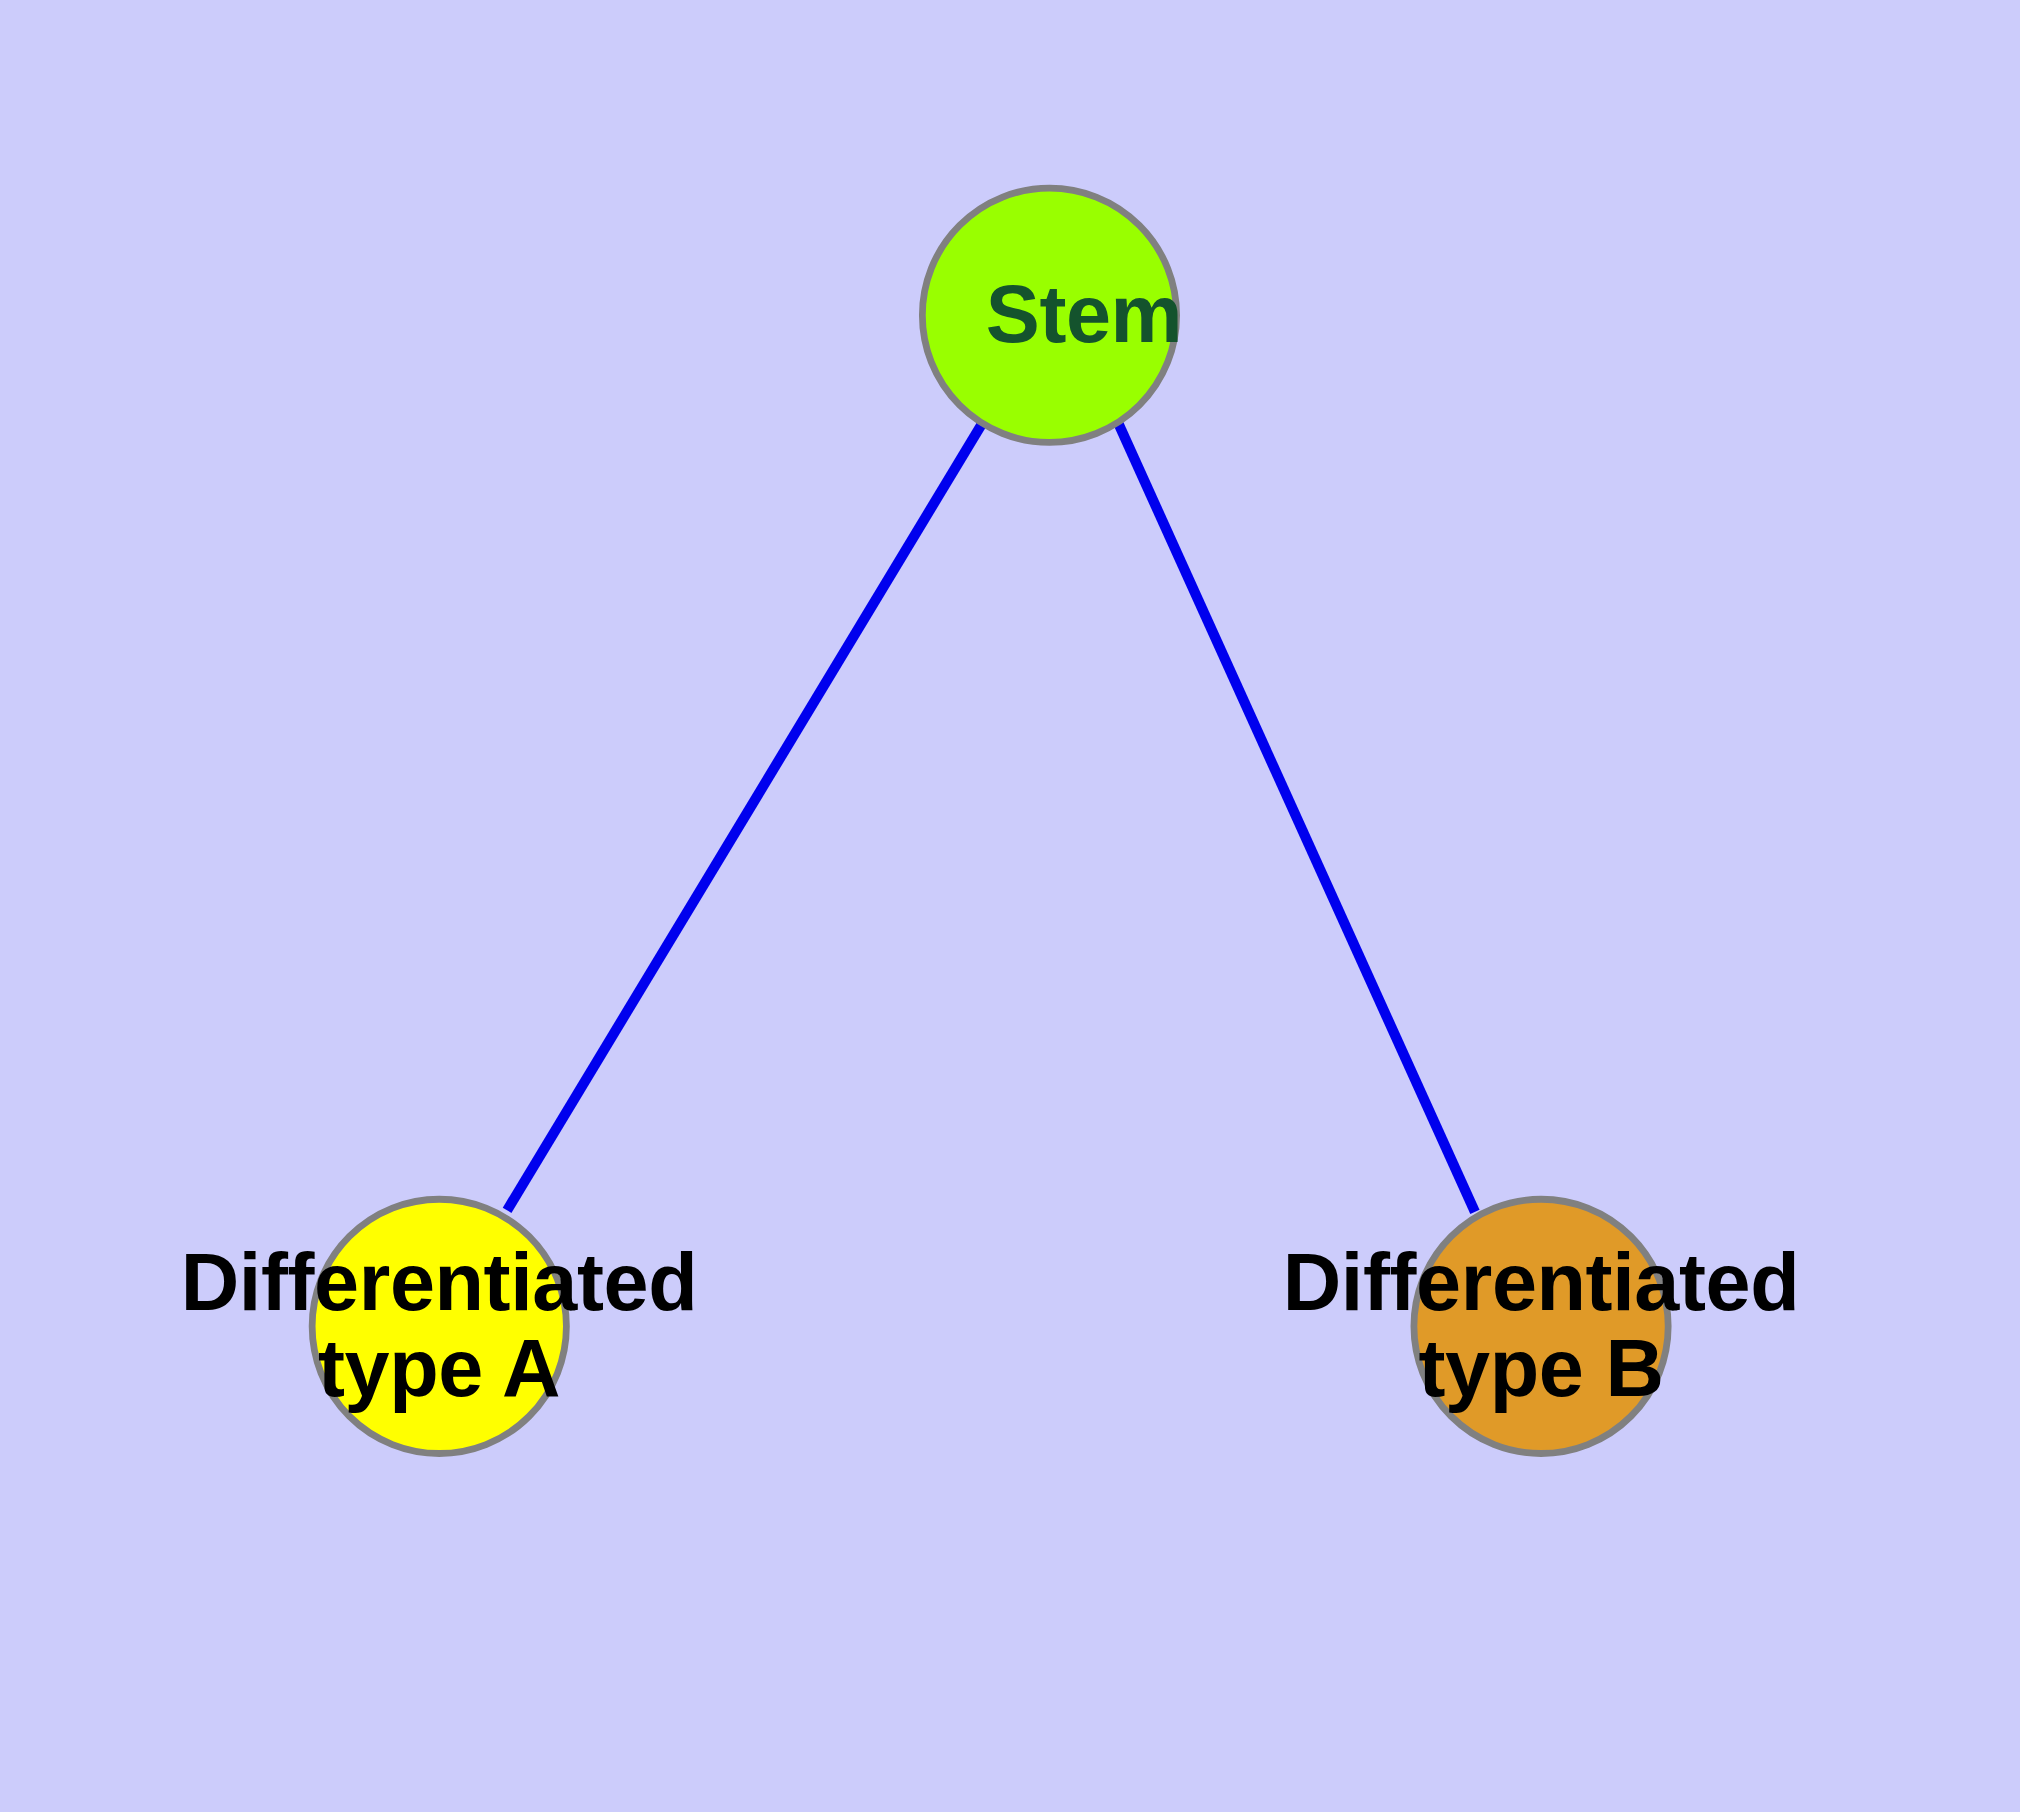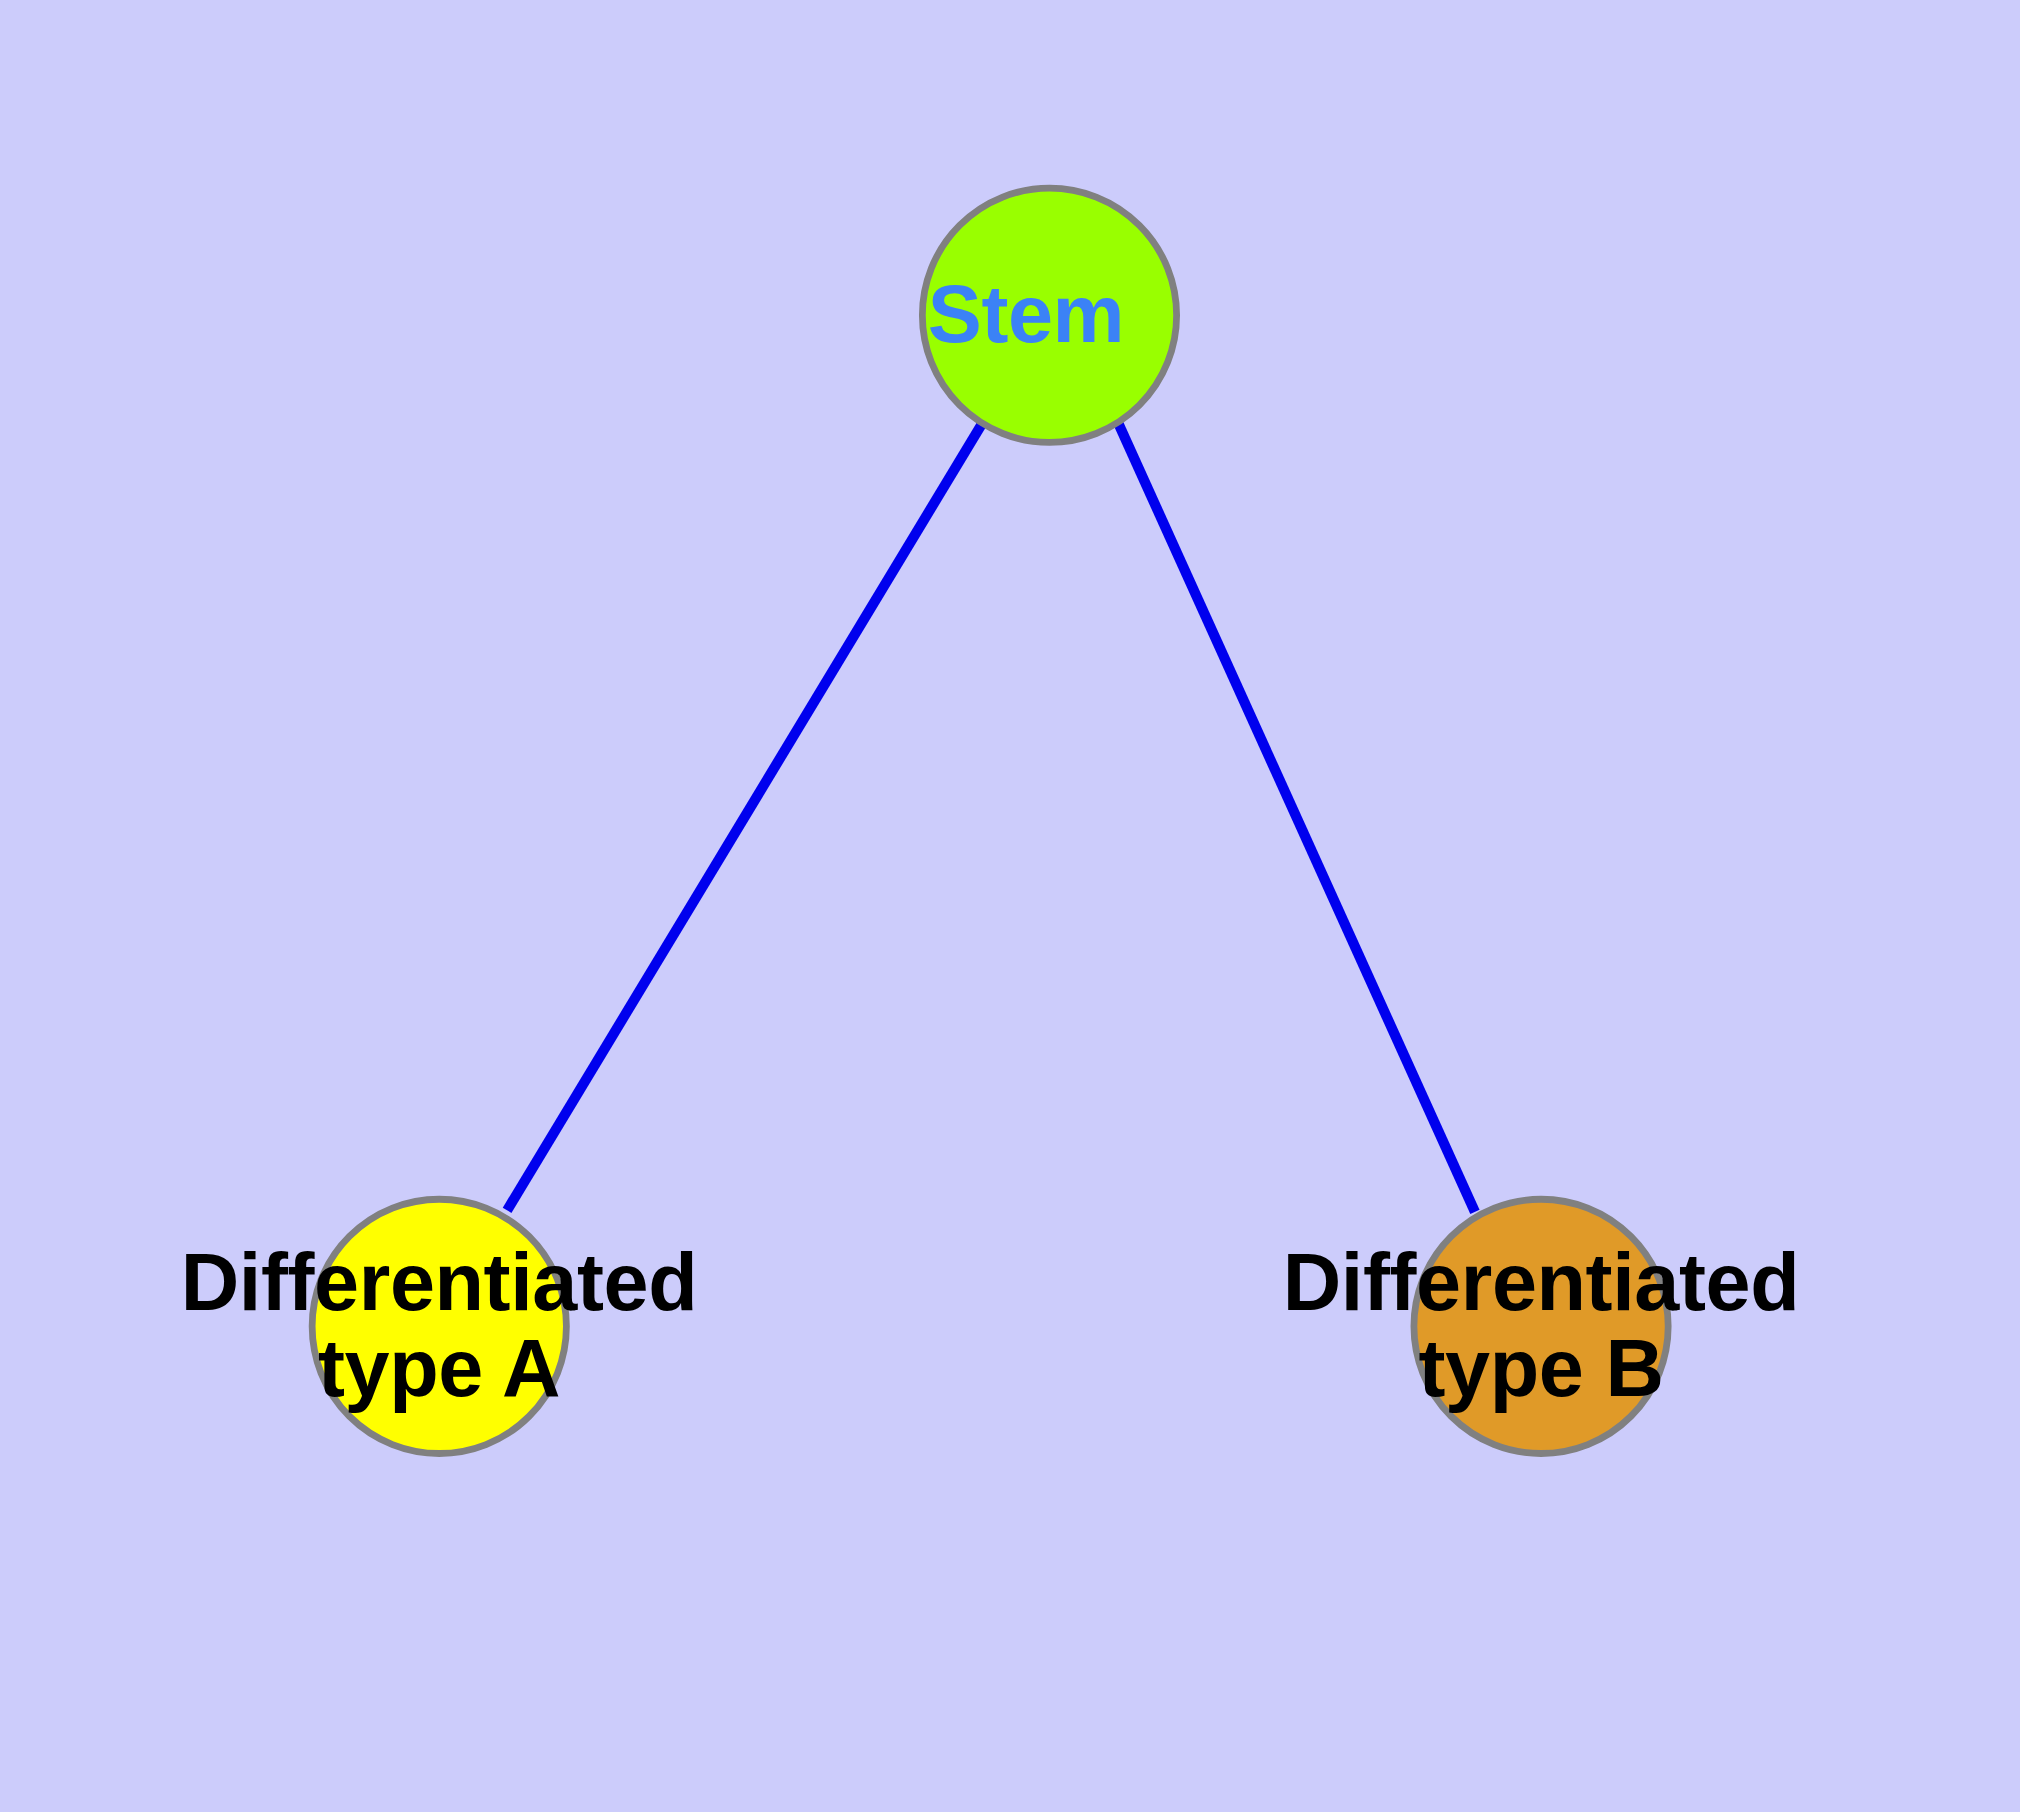--- a/index.html
+++ b/index.html
@@ -55,21 +55,21 @@
       <line id="edge-b" stroke-linecap="butt" x1="1319" y1="499" x2="1740" y2="1430" stroke="#0000ee" stroke-width="12"></line>
     </g>
 
     <g>
       <circle id="node-stem" cx="1238" cy="372" r="150" fill="#99ff00" stroke="#808080" stroke-width="8"></circle>
       <circle id="node-type-a" cx="518" cy="1565" r="150" fill="#ffff00" stroke="#808080" stroke-width="8"></circle>
       <circle id="node-type-b" cx="1818" cy="1565" r="150" fill="#e09a28" stroke="#808080" stroke-width="8"></circle>
     </g>
   </svg>
 
-  <div class="node-label" id="label-stem" style="left: 1026px; top: 315px; color: #3b82f6;">Stem</div>
+  <div class="node-label" id="label-stem" style="left: 1084px; top: 315px; color: #14532d;">Stem</div>
 
   <div class="node-label" id="label-type-a" style="left: 439px; top: 1326px; color: rgb(0, 0, 0);">Differentiated
 type A</div>
 
   <div class="node-label" id="label-type-b" style="left: 1541px; top: 1326px; color: rgb(0, 0, 0);">Differentiated
 type B</div>
 
 </div>
 
 

